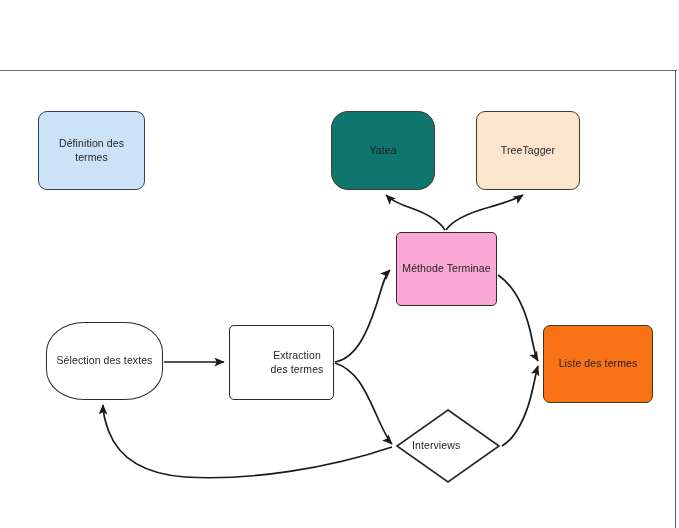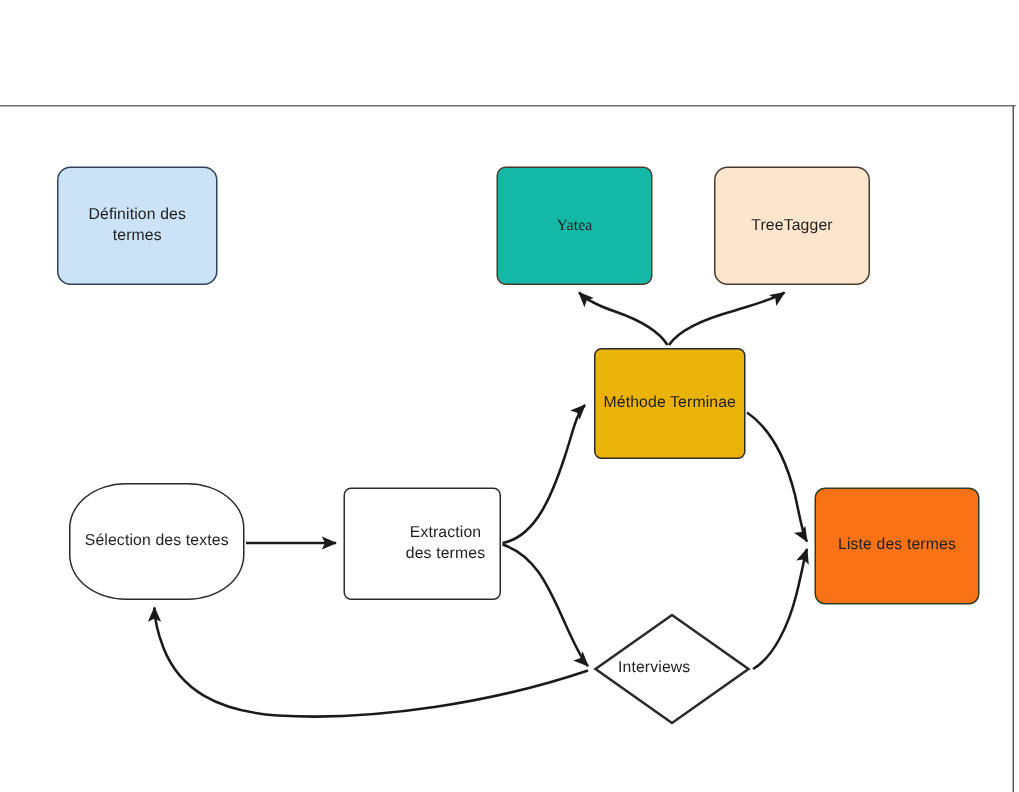--- a/index.html
+++ b/index.html
@@ -62,35 +62,34 @@
 
   
   #node-definition-termes {
     left: 38px; top: 111px; width: 107px; height: 79px;
     background: #cce3f7;
     border: 1.6px solid #31425a;
     border-radius: 9px;
   }
   #node-yatea {
     left: 331px; top: 111px; width: 104px; height: 79px;
-    background: #14b8a6;
+    background: #0f766e;
     border: 1.6px solid #4a3a2c;
-    border-radius: 6px;
-    font-family: Liberation Serif, serif;
+    border-radius: 17px;
   }
   #node-treetagger {
     left: 476px; top: 111px; width: 104px; height: 79px;
     background: #fce5cd;
     border: 1.6px solid #4a3a2c;
     border-radius: 9px;
     justify-content: center;
   }
   #node-methode-terminae {
     left: 396px; top: 232px; width: 101px; height: 74px;
-    background: #eab308;
+    background: #f9a8d4;
     border: 1.6px solid #2b2b2b;
     border-radius: 5px;
   }
   #node-selection-textes {
     left: 46px; top: 322px; width: 117px; height: 78px;
     background: #ffffff;
     border: 1.6px solid #2b2b2b;
     border-radius: 38px / 30px;
   }
   #node-extraction-termes {

